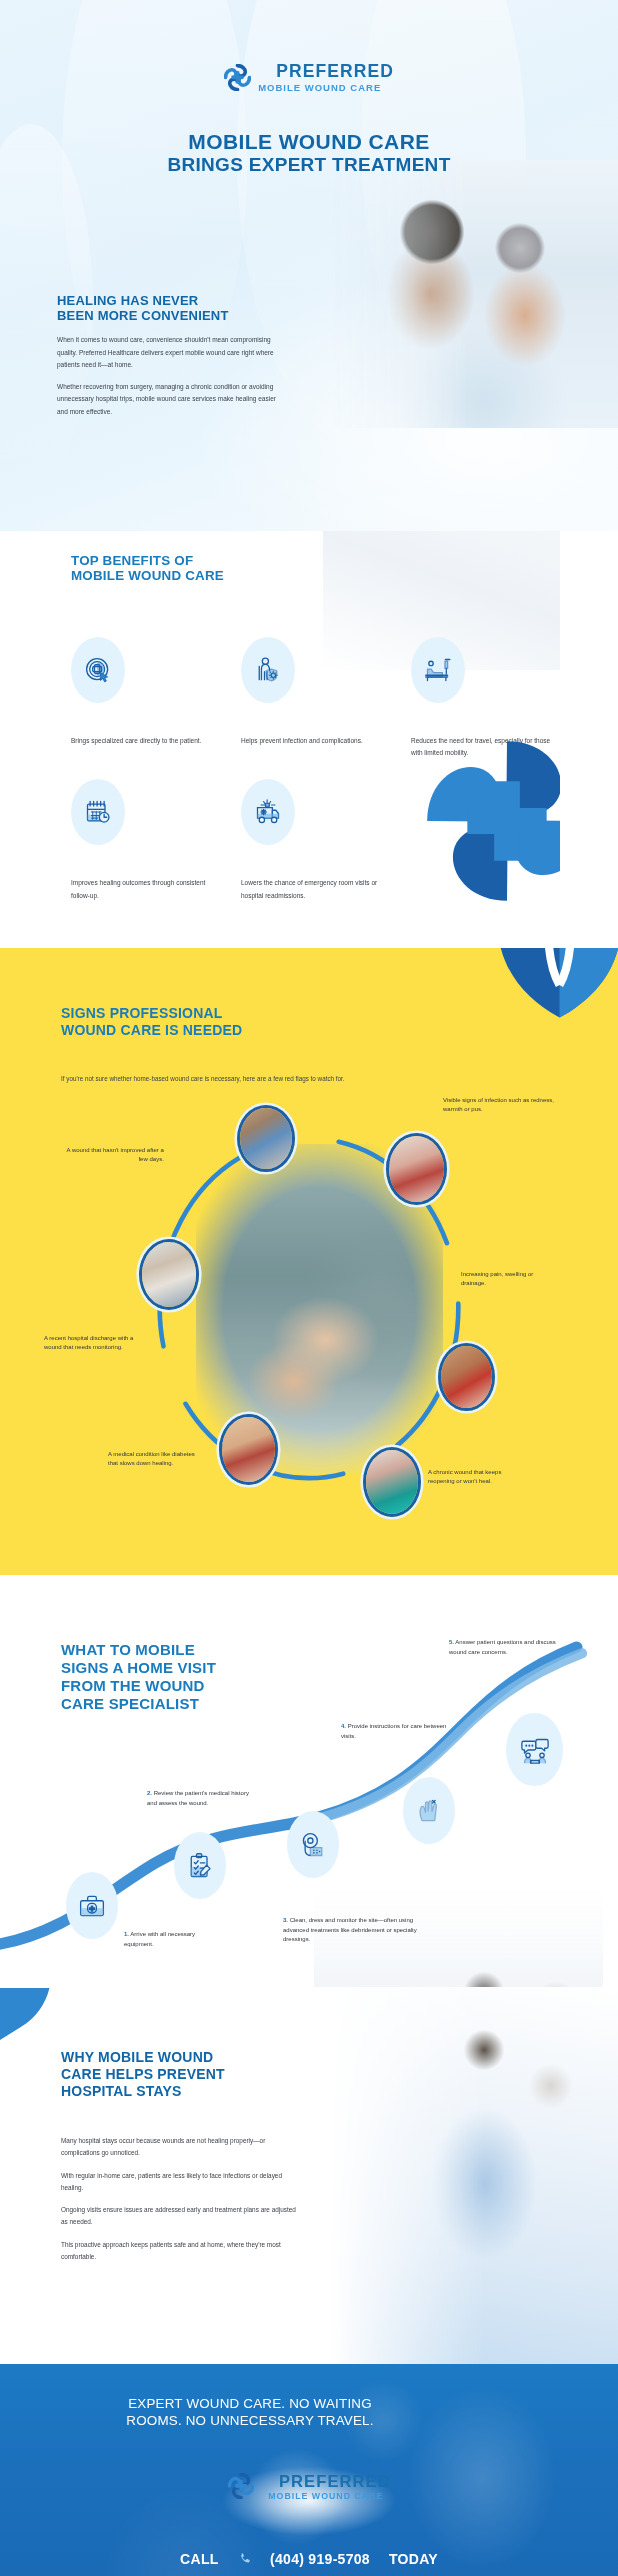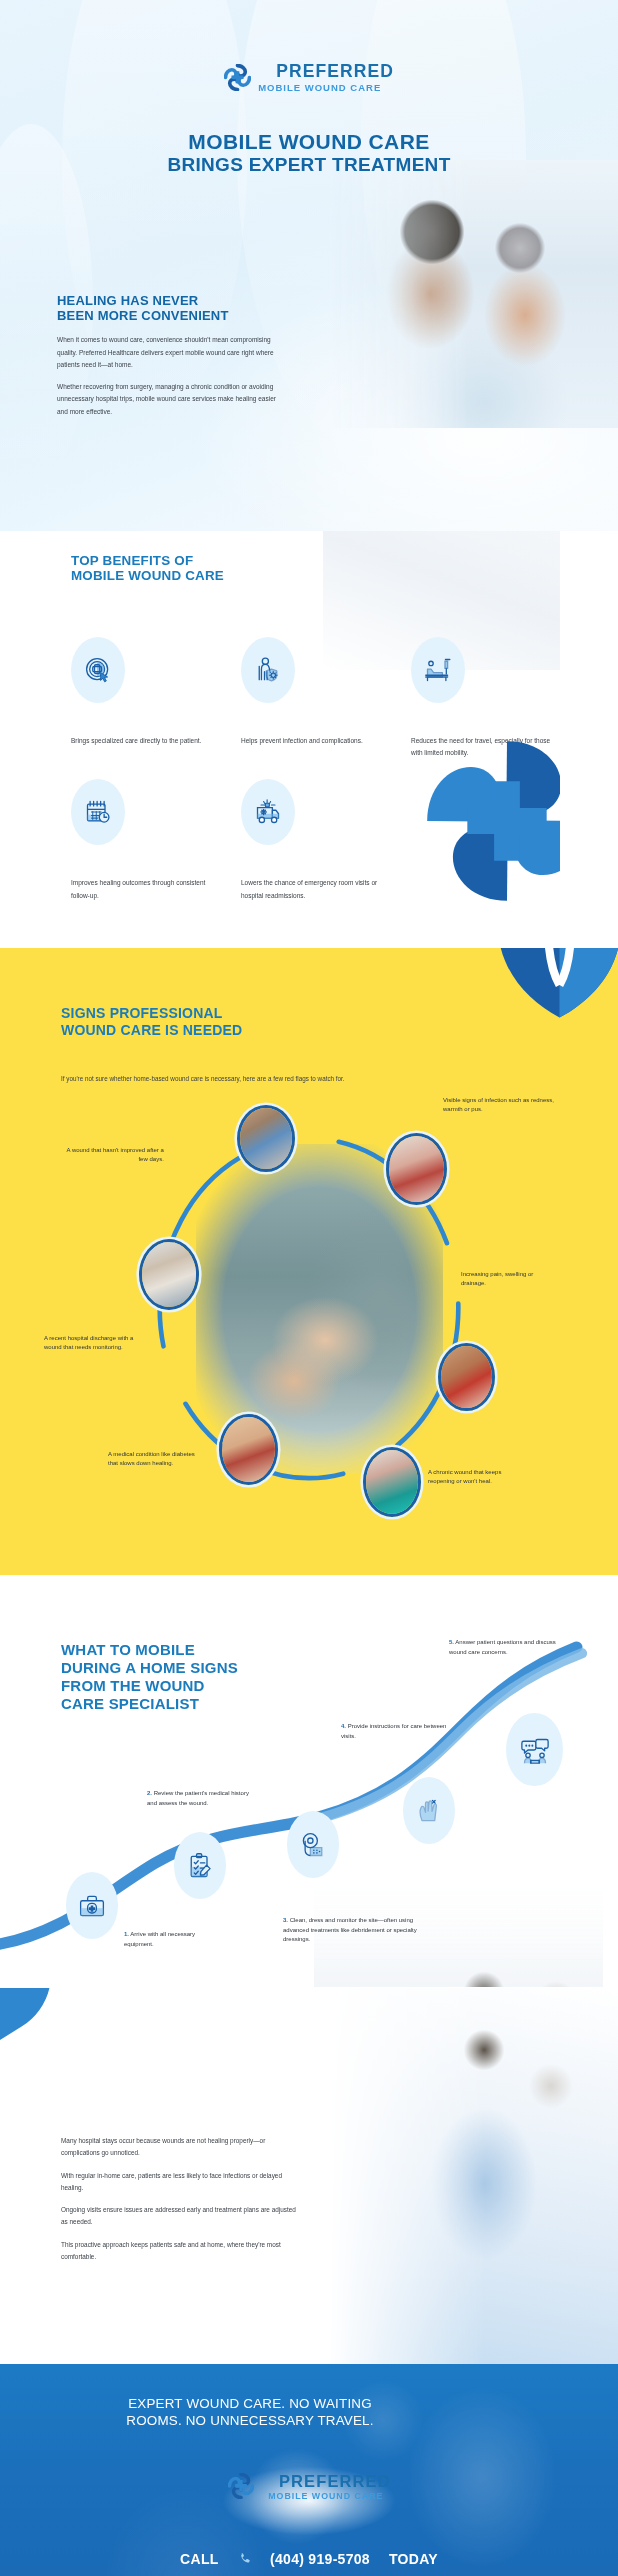--- a/index.html
+++ b/index.html
@@ -396,21 +396,21 @@
       </div>
       <div class="sl" style="left:361px; top:340px; width:98px;">A chronic wound that keeps reopening or won't heal.</div>
     </div>
   </section>
 
   <section class="expect">
     <div class="expect-photo"></div>
 
     <h2>
       <span>WHAT TO MOBILE</span><br>
-      <span>DURING A HOME SIGNS</span><br>
+      <span>SIGNS A HOME VISIT</span><br>
       <span>FROM THE WOUND</span><br>
       <span>CARE SPECIALIST</span>
     </h2>
 
     <svg width="618" height="412" style="position:absolute;left:0;top:0;" viewBox="0 0 1200 800">
       <path d="M-20 720 C 120 700, 200 620, 300 560 C 420 490, 520 500, 620 470 C 760 430, 830 360, 900 290 C 960 230, 1020 180, 1120 140" fill="none" stroke="#2f87d0" stroke-width="22" stroke-linecap="round" opacity=".92"></path>
       <path d="M600 478 C 760 438, 830 368, 900 298 C 960 238, 1030 190, 1130 152" fill="none" stroke="#7bb8e6" stroke-width="20" stroke-linecap="round" opacity=".85"></path>
     </svg>
 
     <div class="step-node" style="left:66px; top:297px;">
@@ -486,20 +486,25 @@
     </div>
     <div class="step-label" style="left:449px; top:63px; width:116px;">
       <b>5.</b>
       <span>Answer patient questions and discuss wound care concerns.</span>
     </div>
   </section>
 
   <section class="why">
     <div class="why-photo"></div>
     <div class="why-accent"></div>
+    <h2>
+      <span>WHY MOBILE WOUND</span><br>
+      <span>CARE HELPS PREVENT</span><br>
+      <span>HOSPITAL STAYS</span>
+    </h2>
     <div class="why-body">
       <p>Many hospital stays occur because wounds are not healing properly—or complications go unnoticed.</p>
       <p>With regular in-home care, patients are less likely to face infections or delayed healing.</p>
       <p>Ongoing visits ensure issues are addressed early and treatment plans are adjusted as needed.</p>
       <p>This proactive approach keeps patients safe and at home, where they're most comfortable.</p>
     </div>
   </section>
 
   <section class="cta">
     <div class="cta-photo"></div>

